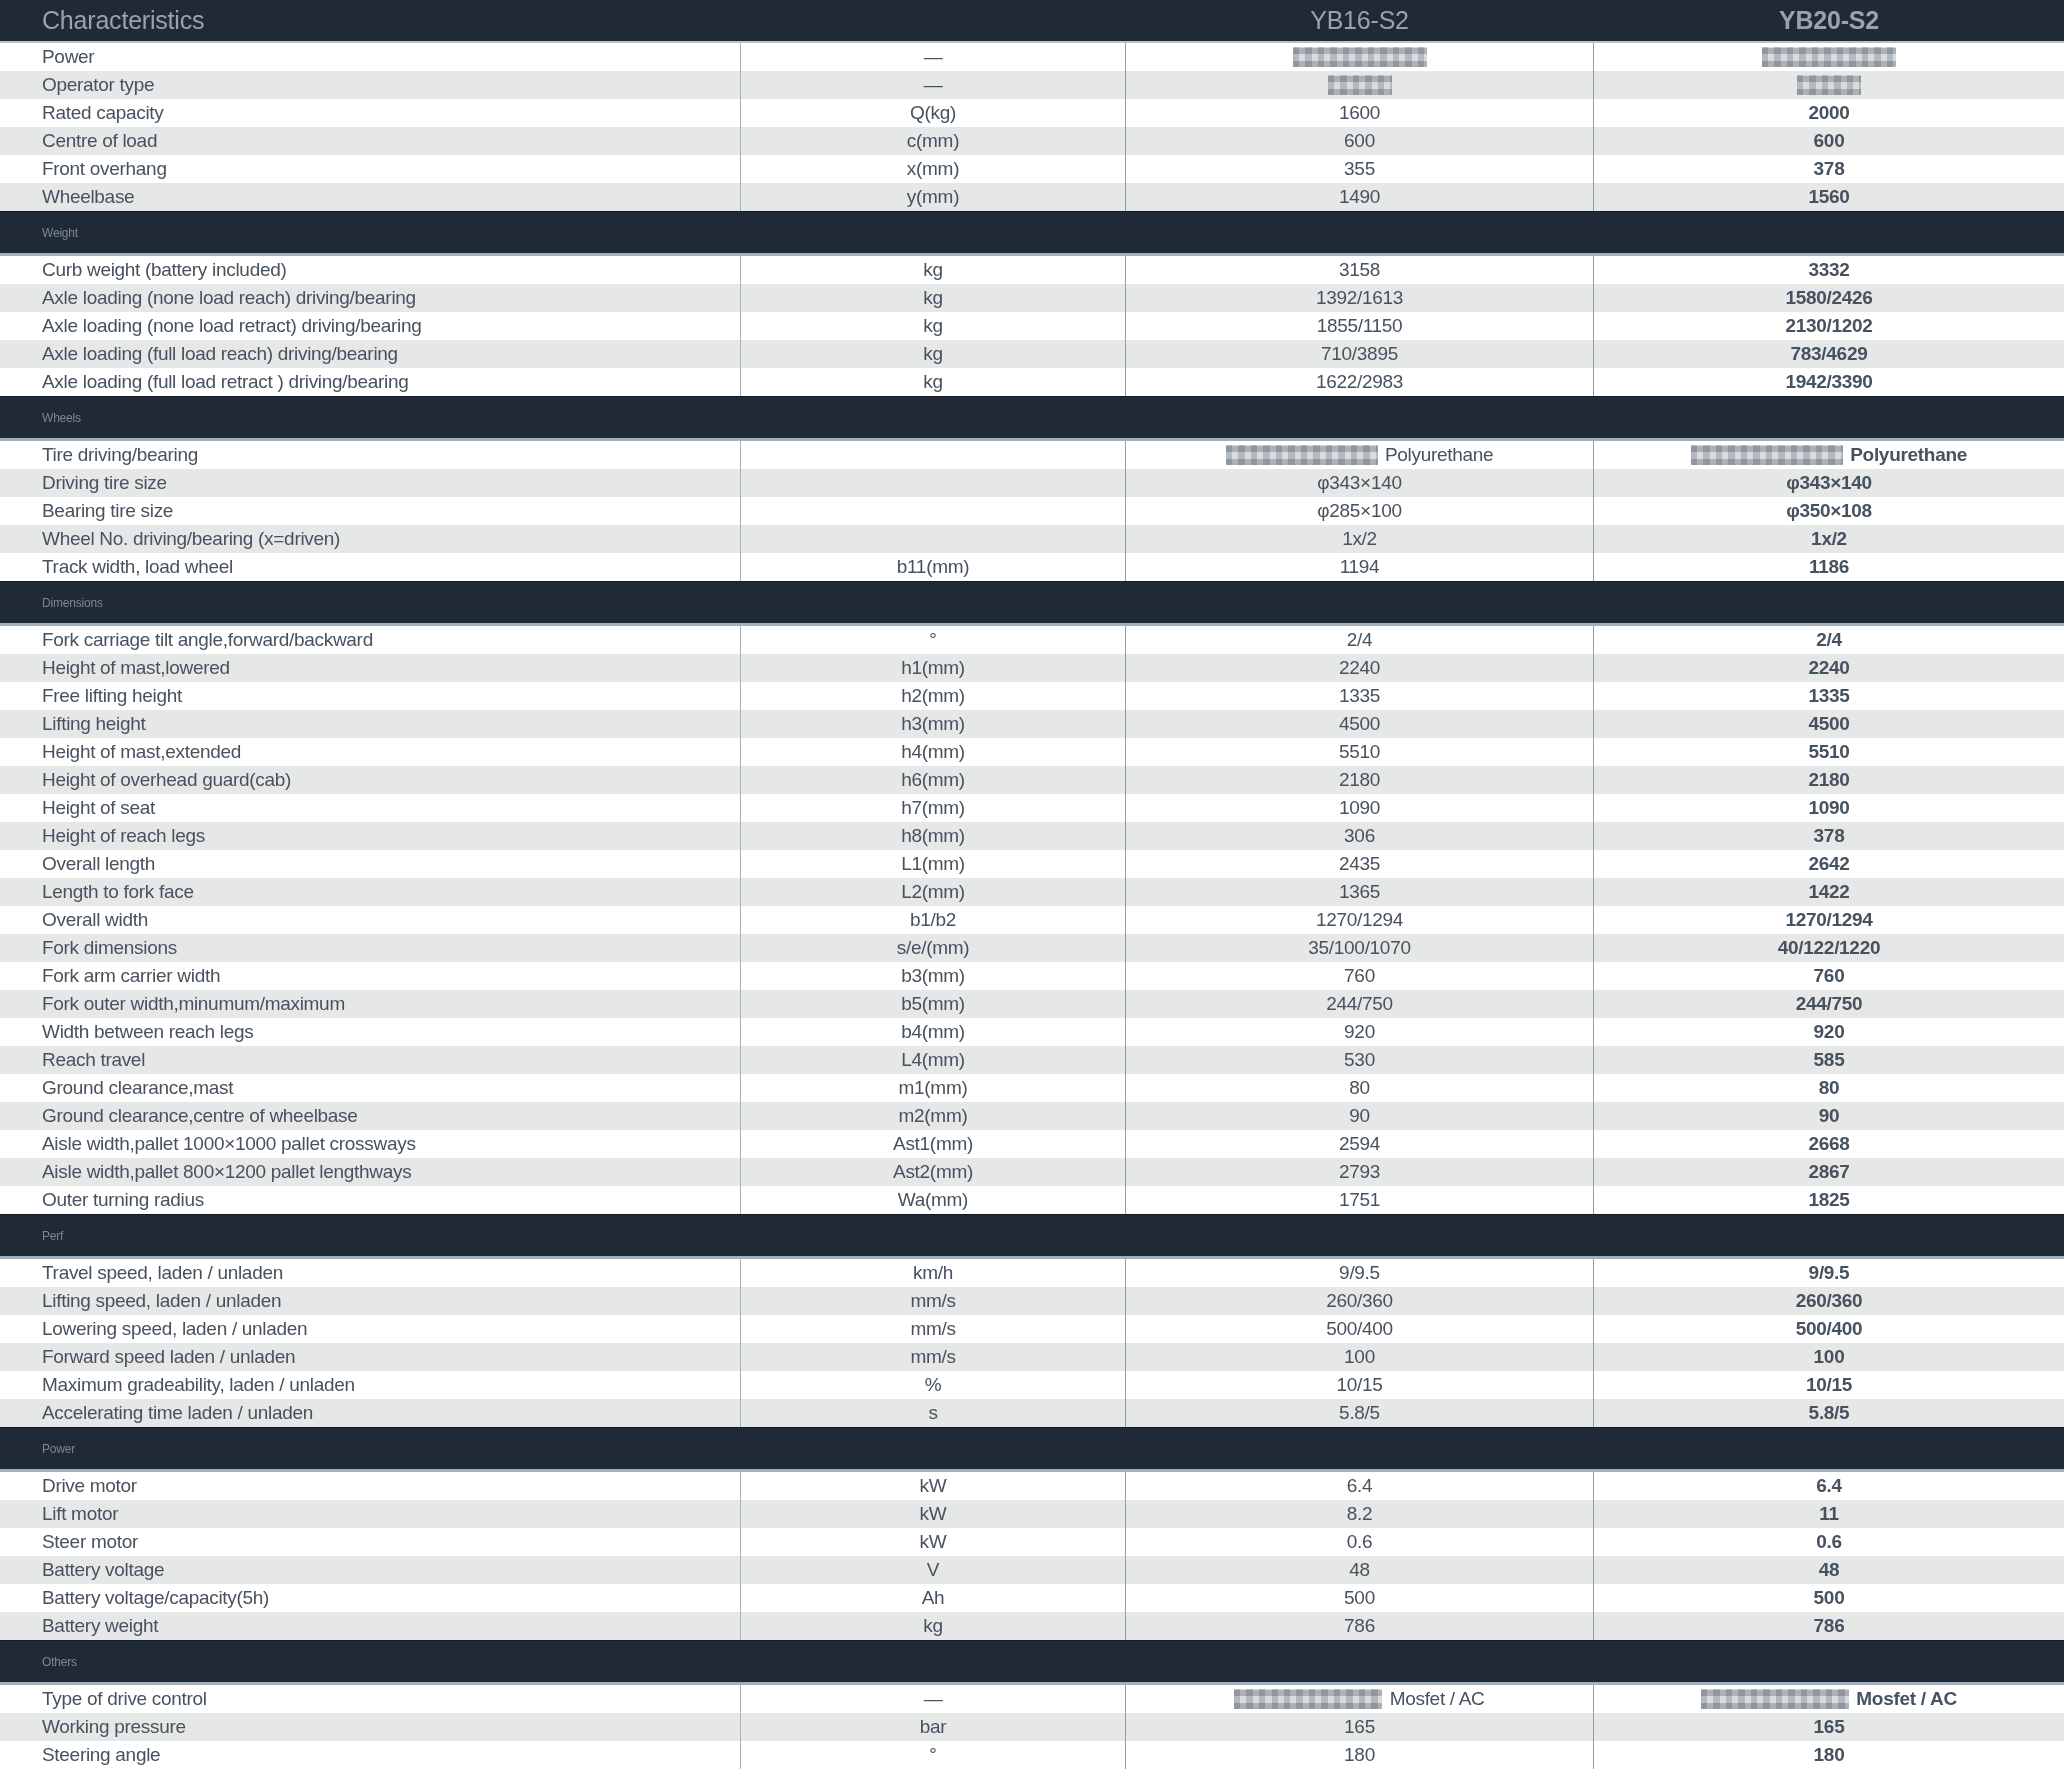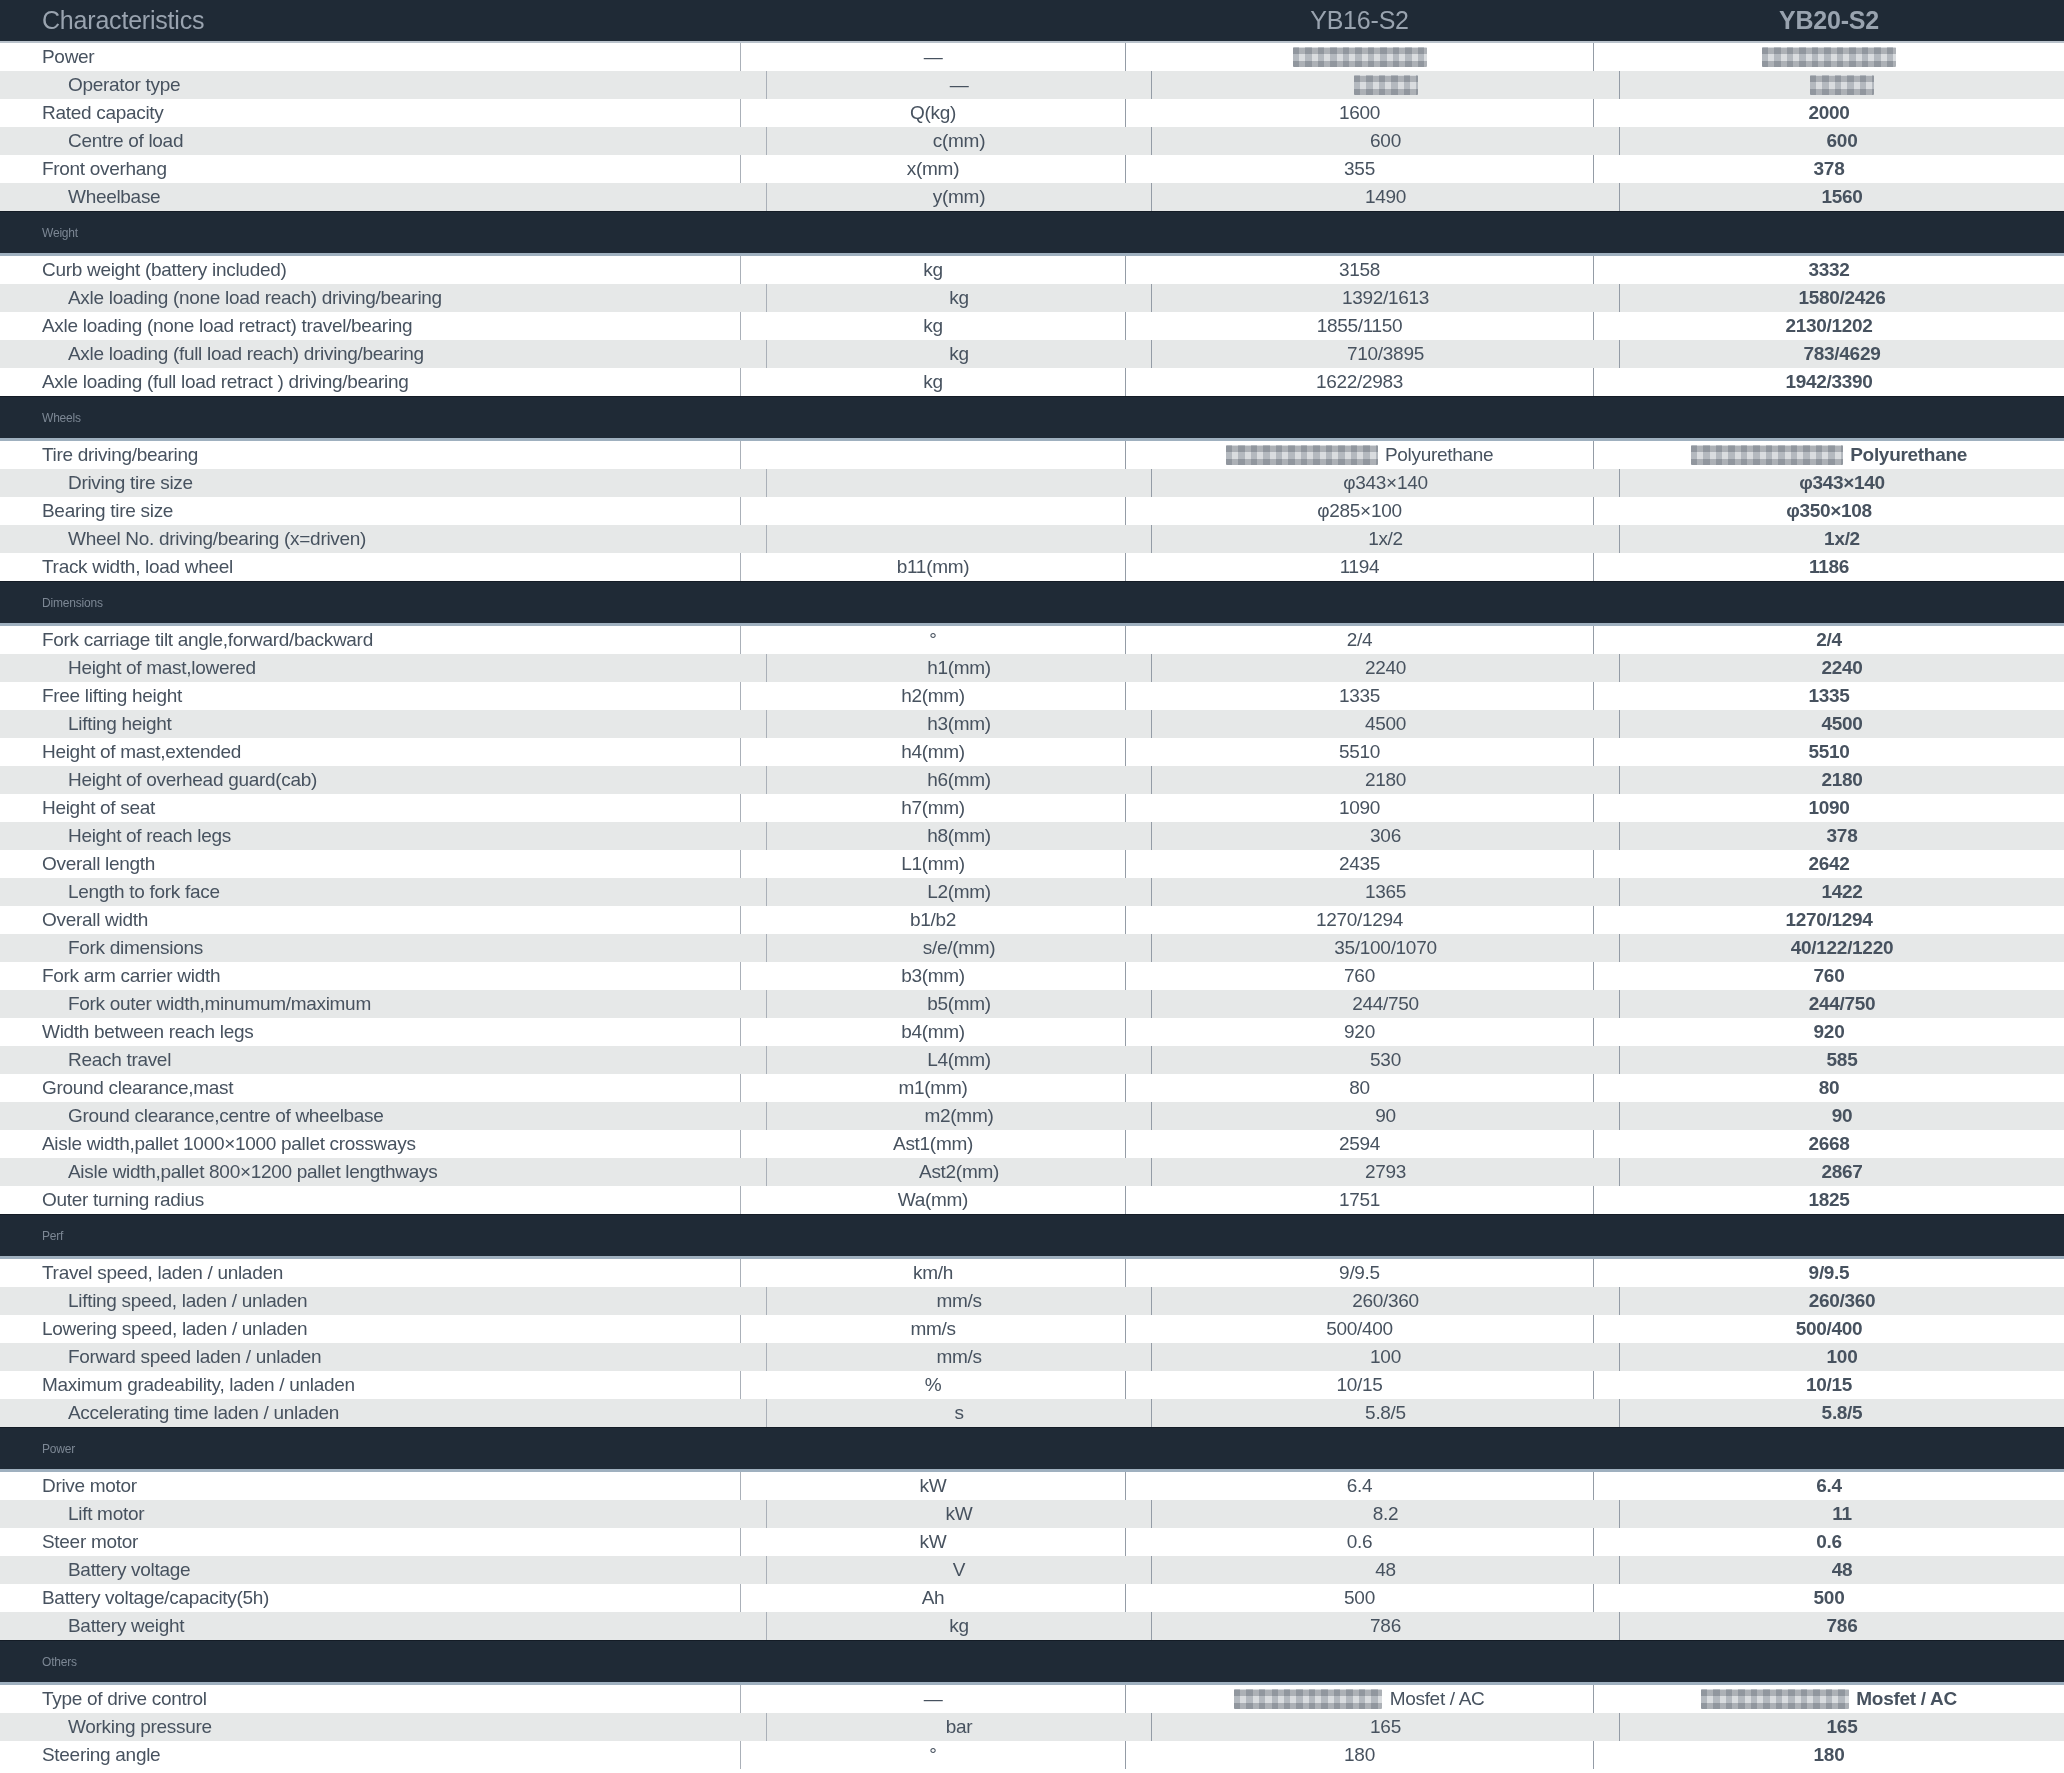--- a/index.html
+++ b/index.html
@@ -22,21 +22,21 @@
     display:flex;align-items:center;
     height:41px;background:var(--bar-bg);
     border-bottom:2.7px solid #b9c2cb;
     color:var(--header-text);
     font-size:25px;letter-spacing:-0.2px;
   }
   .row{
     display:flex;align-items:center;
     height:28px;font-size:19px;letter-spacing:-0.3px;
   }
-  .row.alt{background:var(--stripe);padding-left:26px;}
+  .row.alt{background:var(--stripe);}
   .secbar{
     display:flex;align-items:center;
     height:41px;background:var(--bar-bg);
     border-top:1.8px solid #141c26;
     border-bottom:3.6px solid #9fb0bf;
     color:var(--bar-text);
     font-size:12px;letter-spacing:-0.2px;
   }
   .secbar .c-label{border:none;}
   .c-label{
@@ -153,21 +153,21 @@
         <div class="c-label">Axle loading  (none load reach) driving/bearing</div>
         <div class="c-unit">kg</div>
         <div class="c-v1">
           <span>1392/1613</span>
         </div>
         <div class="c-v2">
           <span>1580/2426</span>
         </div>
       </div>
       <div class="row">
-        <div class="c-label">Axle loading (none load retract) travel/bearing</div>
+        <div class="c-label">Axle loading (none load retract) driving/bearing</div>
         <div class="c-unit">kg</div>
         <div class="c-v1">
           <span>1855/1150</span>
         </div>
         <div class="c-v2">
           <span>2130/1202</span>
         </div>
       </div>
       <div class="row alt">
         <div class="c-label">Axle loading (full load reach) driving/bearing</div>

